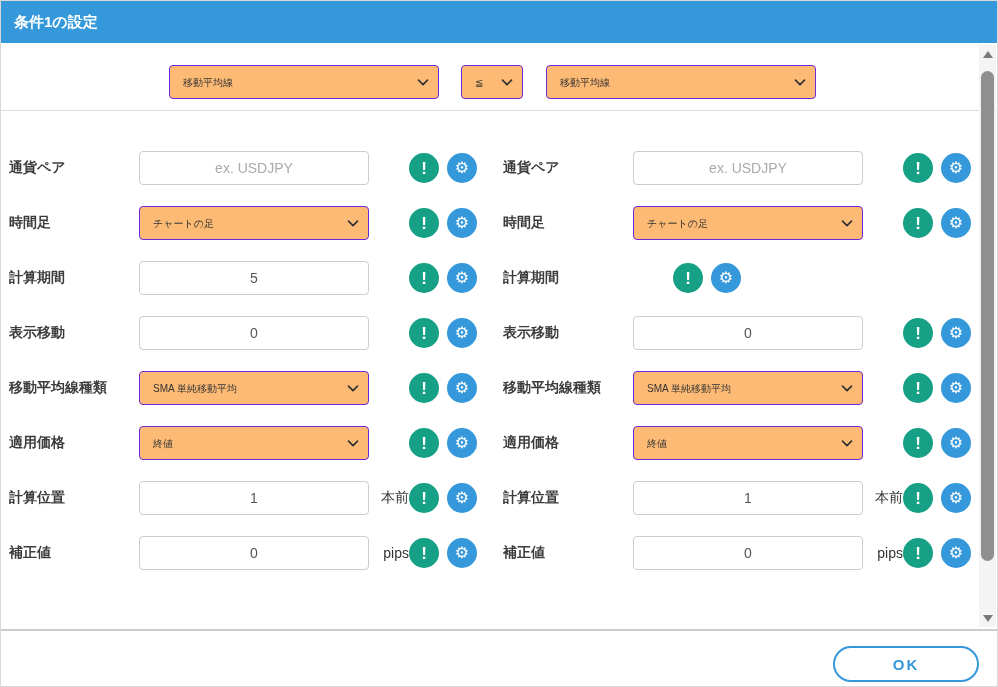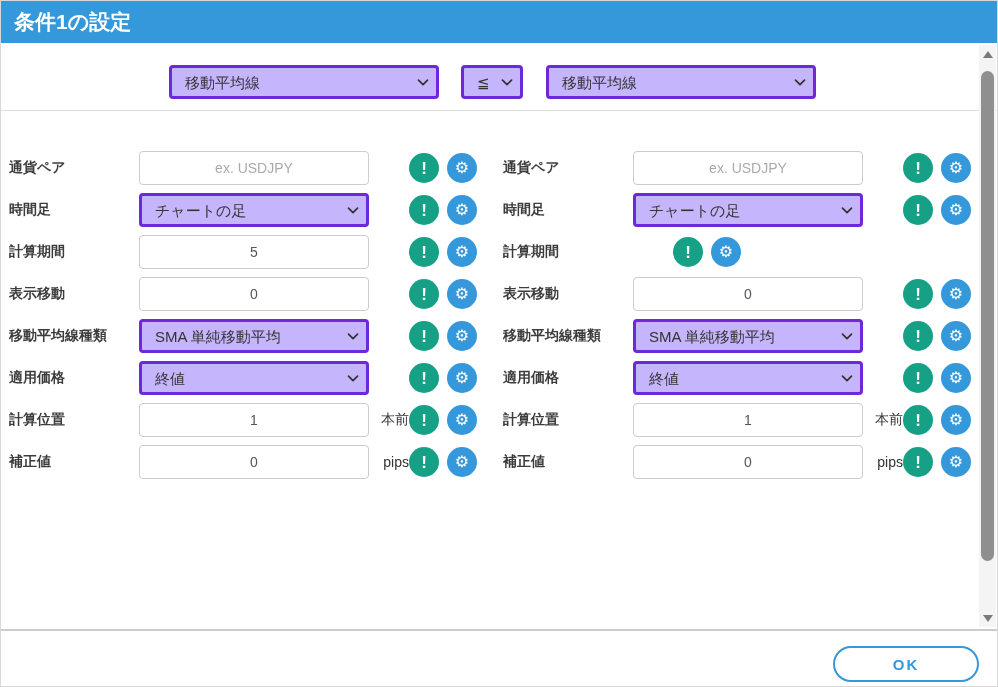--- a/index.html
+++ b/index.html
@@ -7,60 +7,60 @@
   body { font-family:"Liberation Sans", sans-serif; }
 
   .dialog {
     position:relative; width:998px; height:687px;
     background:#fff; border:1px solid #d8d8d8; overflow:hidden;
   }
 
   
   .dlg-header {
     position:absolute; top:0; left:0; right:0; height:42px;
-    background:#3498db; color:#fff; font-weight:bold; font-size:21px;
+    background:#3498db; color:#fff; font-weight:bold; font-size:15px;
     line-height:42px; padding-left:13px;
   }
 
   
   .top-bar {
     position:absolute; top:42px; left:0; right:0; height:68px;
     border-bottom:1px solid #ddd; background:#fff;
   }
   .top-bar .select-wrap.ind1 { position:absolute; left:168px; top:22px; width:270px; }
   .top-bar .select-wrap.op   { position:absolute; left:460px; top:22px; width:62px; }
   .top-bar .select-wrap.ind2 { position:absolute; left:545px; top:22px; width:270px; }
 
   
   .select-wrap { position:relative; display:inline-block; height:34px; }
   .select-wrap select {
     -webkit-appearance:none; appearance:none;
-    width:100%; height:34px; border:3px solid #6d28d9; border-radius:4px;
-    background:#c4b5fd; color:#333; font-size:15px; padding:0 26px 0 13px;
+    width:100%; height:34px; border:1px solid #6d28d9; border-radius:4px;
+    background:#fdba74; color:#333; font-size:10px; padding:0 26px 0 13px;
     font-family:"Liberation Sans", sans-serif; outline:none;
   }
   .select-wrap .chevron {
     position:absolute; right:10px; top:50%; transform:translateY(-42%);
     pointer-events:none; line-height:0;
   }
   .text-input {
     width:100%; height:34px; border:1px solid #ccc; border-radius:4px;
     background:#fff; color:#555; font-size:14px; padding:0 12px;
     font-family:"Liberation Sans", sans-serif; outline:none;text-align:center;
   }
   .text-input::placeholder { color:#aaa; }
 
   
   .form-area {
     position:absolute; top:150px; left:0; right:20px;
     display:flex;
   }
   .form-col { width:494px; padding-left:8px; }
   .form-col.right { width:auto; padding-left:8px; }
-  .form-row { display:flex; align-items:center; height:34px; margin-bottom:8px; }
+  .form-row { display:flex; align-items:center; height:34px; margin-bottom:21px; }
   .row-label {
     width:130px; flex:0 0 130px; font-size:14px; font-weight:bold; color:#3c3c3c;
     white-space:nowrap; overflow:hidden;
   }
   .row-field { width:230px; flex:0 0 230px; position:relative; }
   .row-field .select-wrap { width:100%; display:block; }
   .row-suffix {
     width:40px; flex:0 0 40px; text-align:right; font-size:14px; color:#333;
     white-space:nowrap;
   }

